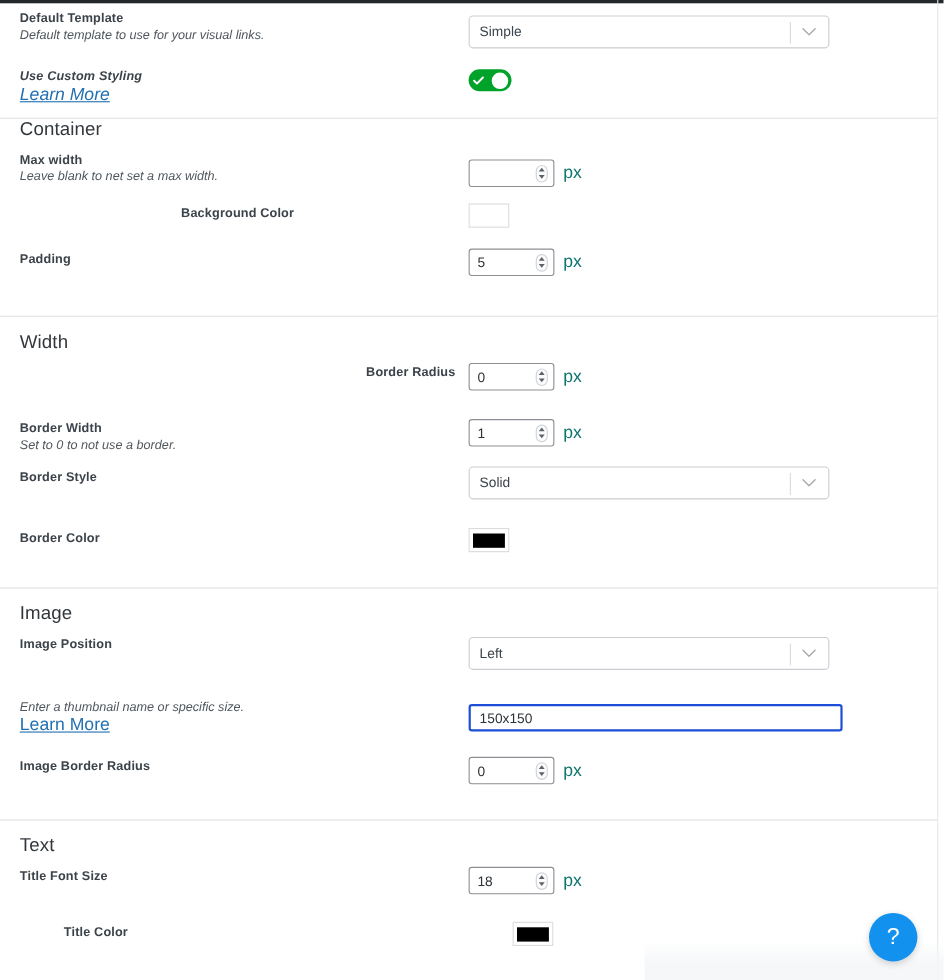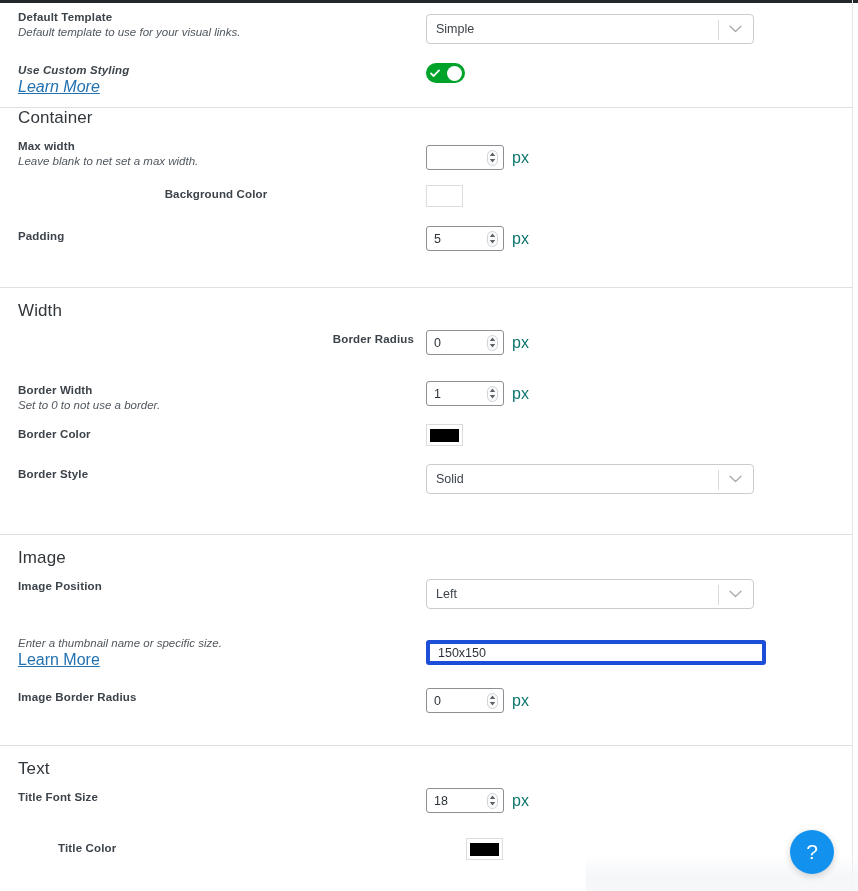--- a/index.html
+++ b/index.html
@@ -175,21 +175,21 @@
   .unit {
     font-size: 16px;
     color: #0f766e;
     margin-left: 8px;
   }
 
   
   .text-input {
     width: 340px;
     height: 25px;
-    border: 4px solid #1d4ed8;
+    border: 2px solid #1d4ed8;
     border-radius: 3px;
     background: #ffffff;
     display: flex;
     align-items: center;
     cursor: text;
   }
   .text-input .ti-val {
     font-size: 12.5px;
     color: #2c3338;
     padding-left: 8px;
@@ -391,43 +391,43 @@
                   <svg width="7" height="11" viewBox="0 0 7 11">
                     <path d="M3.5 0.6L6.2 4.0H0.8Z" fill="#5b6166"></path>
                     <path d="M3.5 10.4L0.8 7.0H6.2Z" fill="#5b6166"></path>
                   </svg>
                 </span>
               </div>
               <span class="unit">px</span>
             </div>
           </div>
         </div>
-        <div class="row" style="padding-top:0px;padding-bottom:18px;">
-          <div class="label-col" style="padding-top:3px;">
-            <span class="f-label">Border Color</span>
-          </div>
-          <div class="ctrl-col" style="padding-top:0px;">
-            <div class="swatch">
-              <span class="chip" style="background:#000000"></span>
-            </div>
-          </div>
-        </div>
         <div class="row" style="padding-top:0px;padding-bottom:26px;">
           <div class="label-col" style="padding-top:3px;">
             <span class="f-label">Border Style</span>
           </div>
           <div class="ctrl-col" style="padding-top:0px;">
             <div class="select">
               <span class="sel-val">Solid</span>
               <span class="sel-sep"></span>
               <span class="sel-arrow">
                 <svg width="13" height="8" viewBox="0 0 13 8" fill="none">
                   <path d="M1 1.2L6.5 6.5L12 1.2" stroke="#a7aaad" stroke-width="1.3" stroke-linecap="round" stroke-linejoin="round"></path>
                 </svg>
               </span>
+            </div>
+          </div>
+        </div>
+        <div class="row" style="padding-top:0px;padding-bottom:18px;">
+          <div class="label-col" style="padding-top:3px;">
+            <span class="f-label">Border Color</span>
+          </div>
+          <div class="ctrl-col" style="padding-top:0px;">
+            <div class="swatch">
+              <span class="chip" style="background:#000000"></span>
             </div>
           </div>
         </div>
       </div>
       <div class="section" style="padding-top:13px;padding-bottom:14px;">
         <div class="section-title" style="margin-top:0px;margin-bottom:8px;">Image</div>
         <div class="row" style="padding-top:0px;padding-bottom:24px;">
           <div class="label-col" style="padding-top:3px;">
             <span class="f-label">Image Position</span>
           </div>

